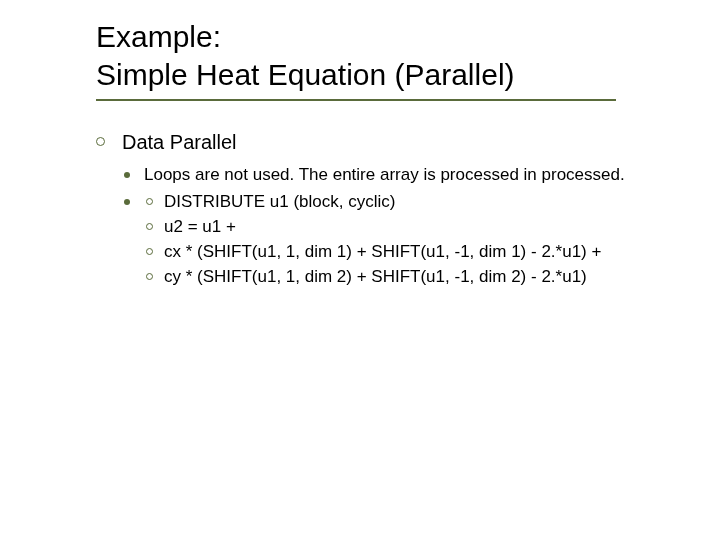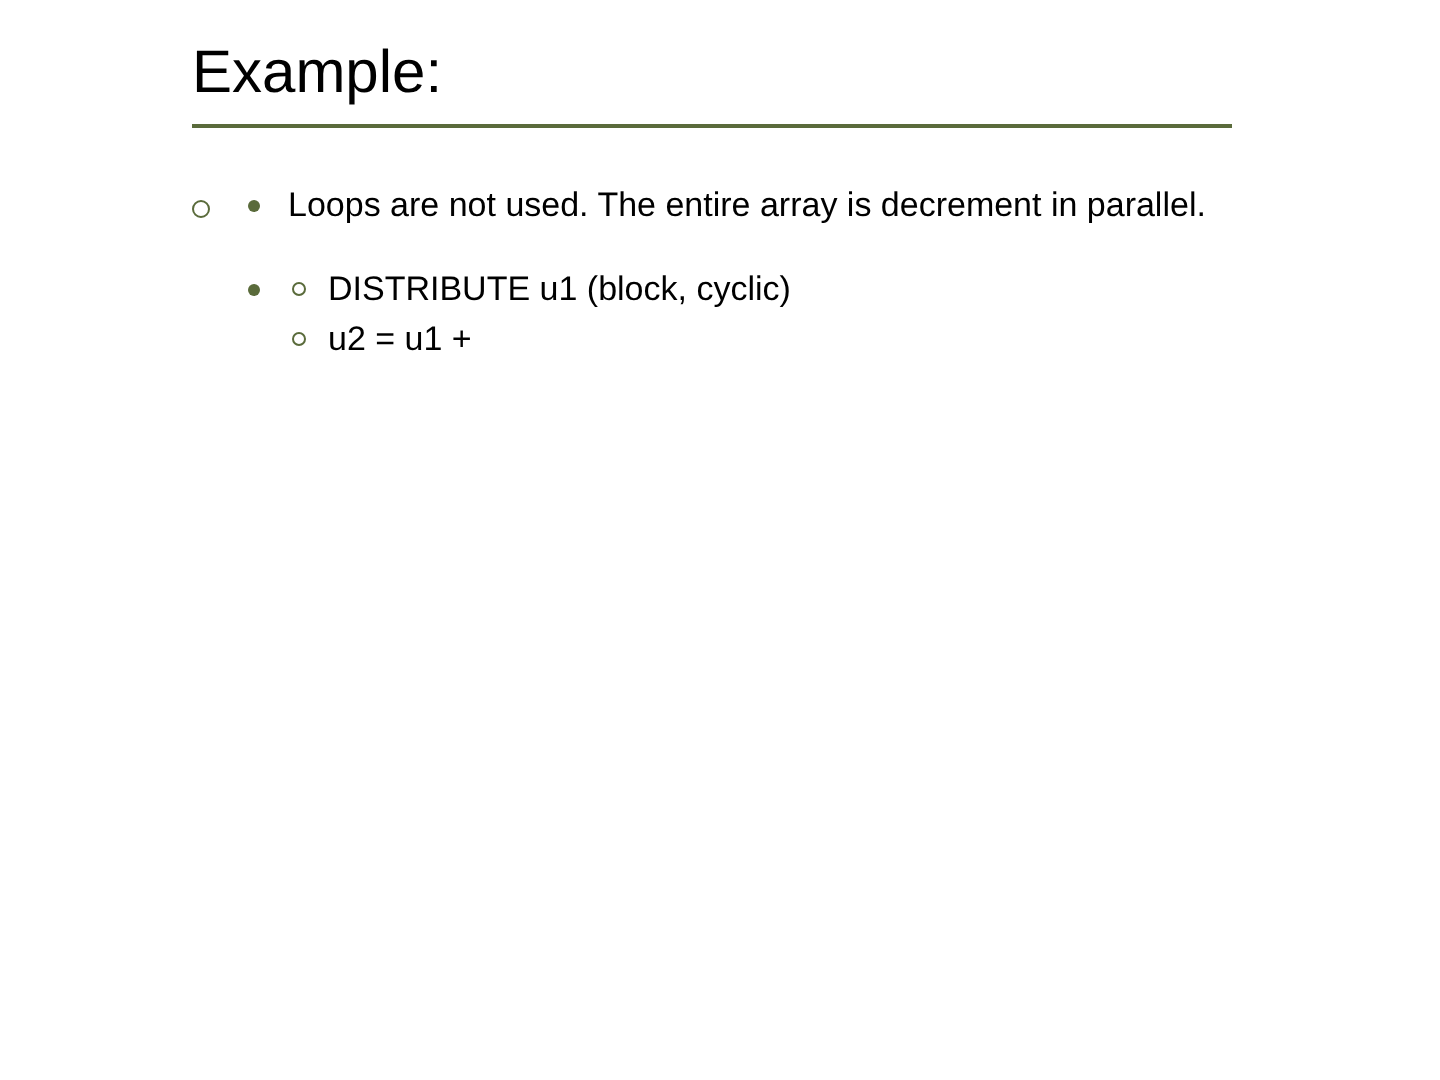--- a/index.html
+++ b/index.html
@@ -73,21 +73,21 @@
     content: "";
     position: absolute;
     left: 2px;
     top: 8px;
     width: 6px;
     height: 6px;
     background: #5a6b3b;
     border-radius: 50%;
   }
   .lvl3 {
-    margin-top: 20px;
+    margin-top: 4px;
   }
   .lvl3 > li {
     font-size: 17px;
     line-height: 1.35;
     margin: 0 0 2px 0;
     padding-left: 20px;
     position: relative;
   }
   .lvl3 > li::before {
     content: "";
@@ -101,36 +101,44 @@
     box-sizing: border-box;
   }
 </style>
 </head>
 <body>
 
 <div class="slide">
 
   <h1 class="title">
     <span>Example:</span><br>
+    <span>Simple Heat Equation (Parallel)</span>
   </h1>
   <div class="underline"></div>
 
   <ul class="lvl1">
     <li>
+      <span>Data Parallel</span>
       <ul class="lvl2">
         <li>
-          <span>Loops are not used. The entire array is decrement in parallel.</span>
+          <span>Loops are not used. The entire array is processed in processed.</span>
         </li>
         <li>
           <ul class="lvl3">
             <li>
               <span>DISTRIBUTE u1 (block, cyclic)</span>
             </li>
             <li>
               <span>u2 = u1 +</span>
+            </li>
+            <li>
+              <span>cx * (SHIFT(u1, 1, dim 1) + SHIFT(u1, -1, dim 1) - 2.*u1) +</span>
+            </li>
+            <li>
+              <span>cy * (SHIFT(u1, 1, dim 2) + SHIFT(u1, -1, dim 2) - 2.*u1)</span>
             </li>
           </ul>
         </li>
       </ul>
     </li>
   </ul>
 
 </div>
 
 </body></html>

